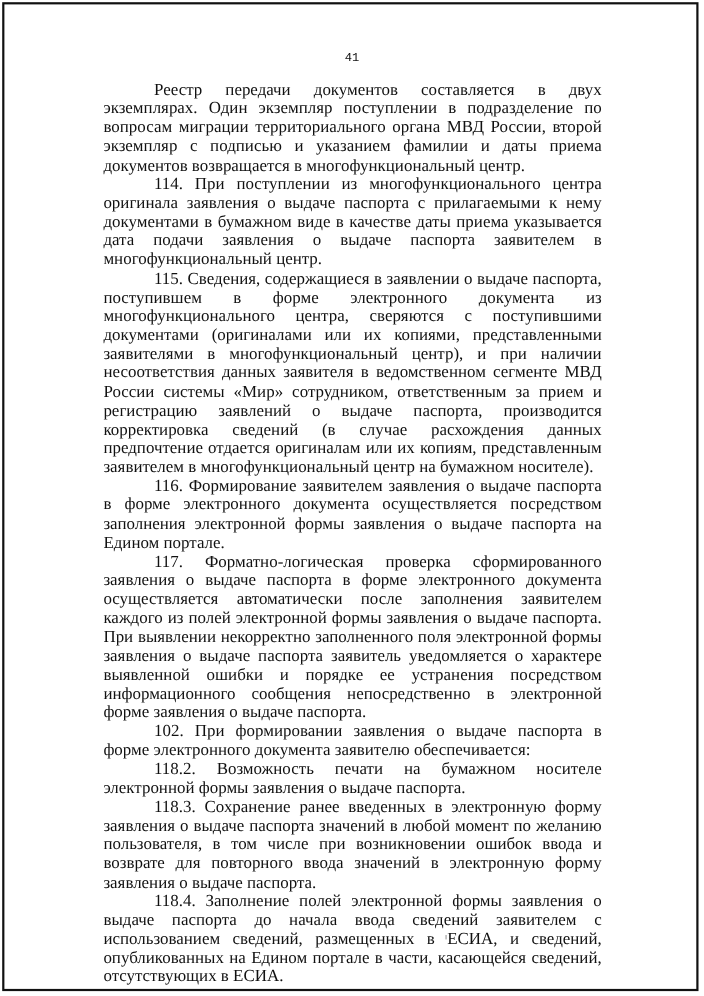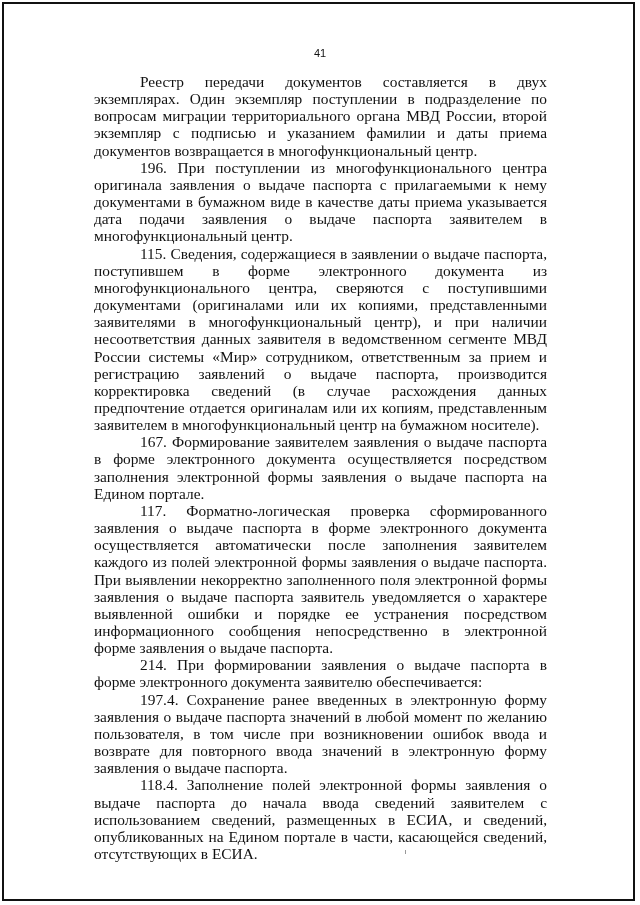--- a/index.html
+++ b/index.html
@@ -23,21 +23,21 @@
       border-top-width: 2px;
       box-sizing: border-box;
       background: #fff;
     }
     .page-number {
       position: absolute;
       top: 47px;
       left: 0;
       width: 640px;
       text-align: center;
-      font-family: Liberation Sans, sans-serif;
+      font-family: Liberation Mono, monospace;
       font-size: 11px;
       color: #111;
     }
     .content {
       position: absolute;
       top: 73px;
       left: 94px;
       width: 453px;
       font-family: "Liberation Serif", serif;
       font-size: 15.4px;
@@ -59,23 +59,24 @@
   </style>
 </head>
 <body>
 
 <div class="frame"></div>
 
 <div class="page-number">41</div>
 
 <div class="content">
   <p class="para">Реестр передачи документов составляется в двух экземплярах. Один экземпляр поступлении в подразделение по вопросам миграции территориального органа МВД России, второй экземпляр с подписью и указанием фамилии и даты приема документов возвращается в многофункциональный центр.</p>
-  <p class="para">196. При поступлении из многофункционального центра оригинала заявления о выдаче паспорта с прилагаемыми к нему документами в бумажном виде в качестве даты приема указывается дата подачи заявления о выдаче паспорта заявителем в многофункциональный центр.</p>
+  <p class="para">114. При поступлении из многофункционального центра оригинала заявления о выдаче паспорта с прилагаемыми к нему документами в бумажном виде в качестве даты приема указывается дата подачи заявления о выдаче паспорта заявителем в многофункциональный центр.</p>
   <p class="para">115. Сведения, содержащиеся в заявлении о выдаче паспорта, поступившем в форме электронного документа из многофункционального центра, сверяются с поступившими документами (оригиналами или их копиями, представленными заявителями в многофункциональный центр), и при наличии несоответствия данных заявителя в ведомственном сегменте МВД России системы «Мир» сотрудником, ответственным за прием и регистрацию заявлений о выдаче паспорта, производится корректировка сведений (в случае расхождения данных предпочтение отдается оригиналам или их копиям, представленным заявителем в многофункциональный центр на бумажном носителе).</p>
-  <p class="para">167. Формирование заявителем заявления о выдаче паспорта в форме электронного документа осуществляется посредством заполнения электронной формы заявления о выдаче паспорта на Едином портале.</p>
+  <p class="para">116. Формирование заявителем заявления о выдаче паспорта в форме электронного документа осуществляется посредством заполнения электронной формы заявления о выдаче паспорта на Едином портале.</p>
   <p class="para">117. Форматно-логическая проверка сформированного заявления о выдаче паспорта в форме электронного документа осуществляется автоматически после заполнения заявителем каждого из полей электронной формы заявления о выдаче паспорта. При выявлении некорректно заполненного поля электронной формы заявления о выдаче паспорта заявитель уведомляется о характере выявленной ошибки и порядке ее устранения посредством информационного сообщения непосредственно в электронной форме заявления о выдаче паспорта.</p>
-  <p class="para">214. При формировании заявления о выдаче паспорта в форме электронного документа заявителю обеспечивается:</p>
-  <p class="para">197.4. Сохранение ранее введенных в электронную форму заявления о выдаче паспорта значений в любой момент по желанию пользователя, в том числе при возникновении ошибок ввода и возврате для повторного ввода значений в электронную форму заявления о выдаче паспорта.</p>
+  <p class="para">102. При формировании заявления о выдаче паспорта в форме электронного документа заявителю обеспечивается:</p>
+  <p class="para">118.2. Возможность печати на бумажном носителе электронной формы заявления о выдаче паспорта.</p>
+  <p class="para">118.3. Сохранение ранее введенных в электронную форму заявления о выдаче паспорта значений в любой момент по желанию пользователя, в том числе при возникновении ошибок ввода и возврате для повторного ввода значений в электронную форму заявления о выдаче паспорта.</p>
   <p class="para">118.4. Заполнение полей электронной формы заявления о выдаче паспорта до начала ввода сведений заявителем с использованием сведений, размещенных в ЕСИА, и сведений, опубликованных на Едином портале в части, касающейся сведений, отсутствующих в ЕСИА.</p>
 
 </div>
 
 <div class="scan-mark" style="left:405px; top:850px; height:4px;"></div>
 
 </body></html>

